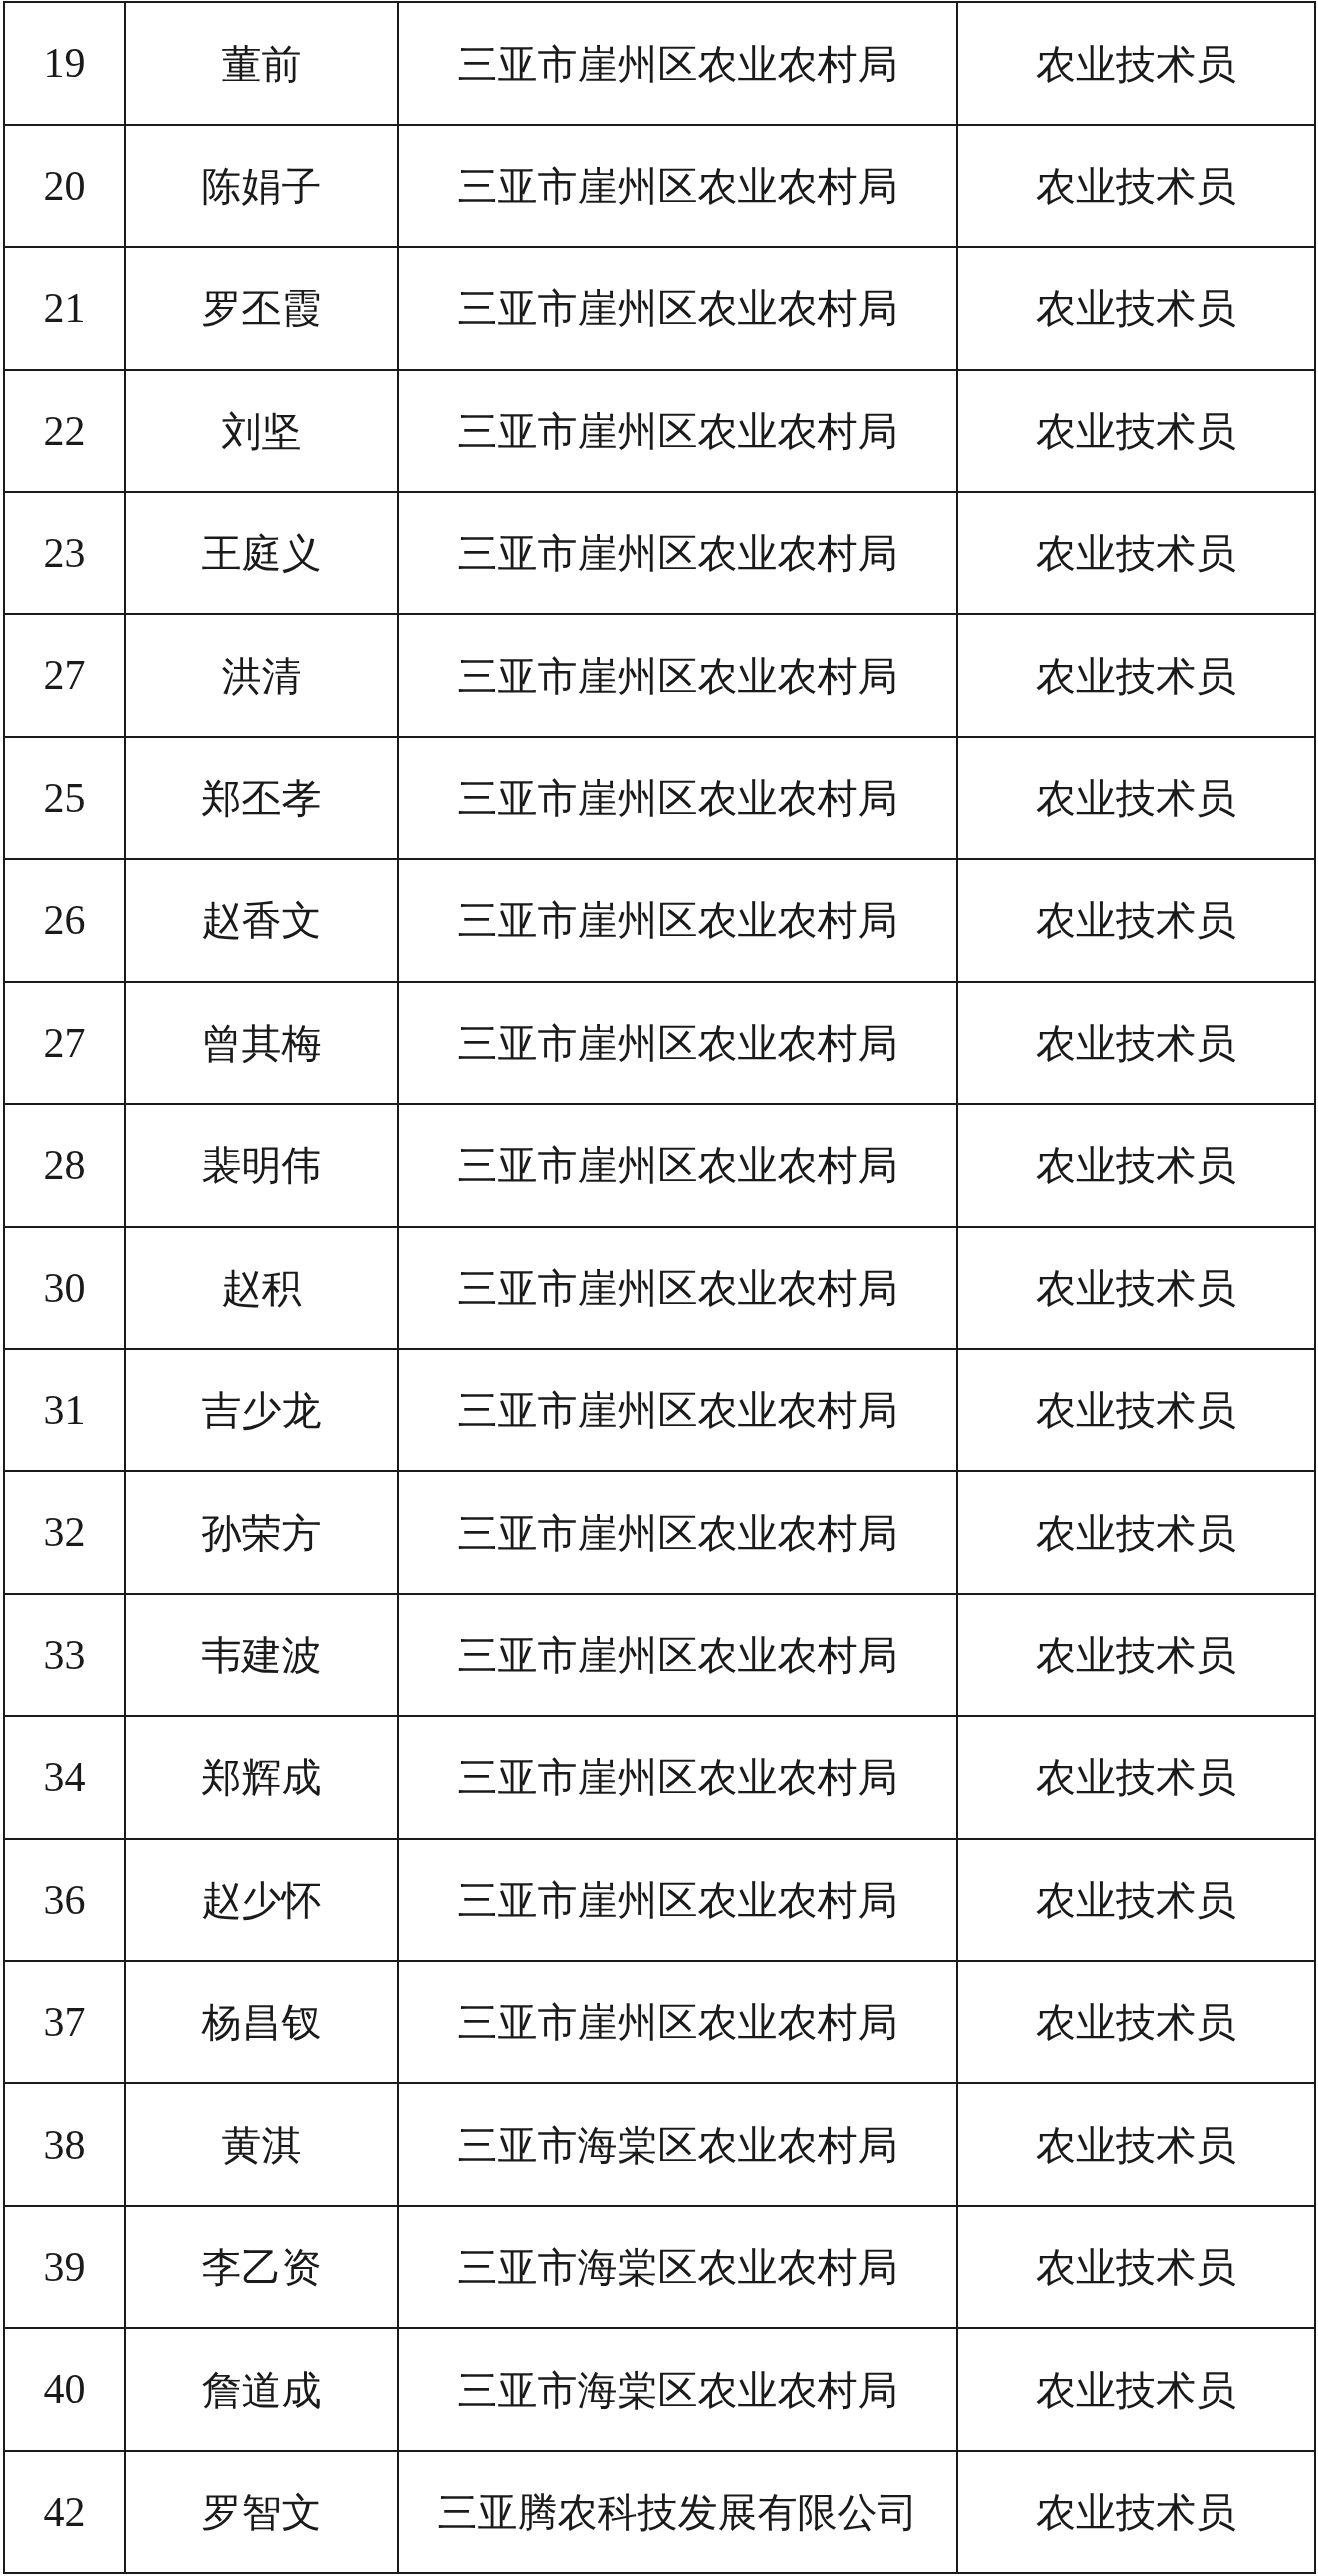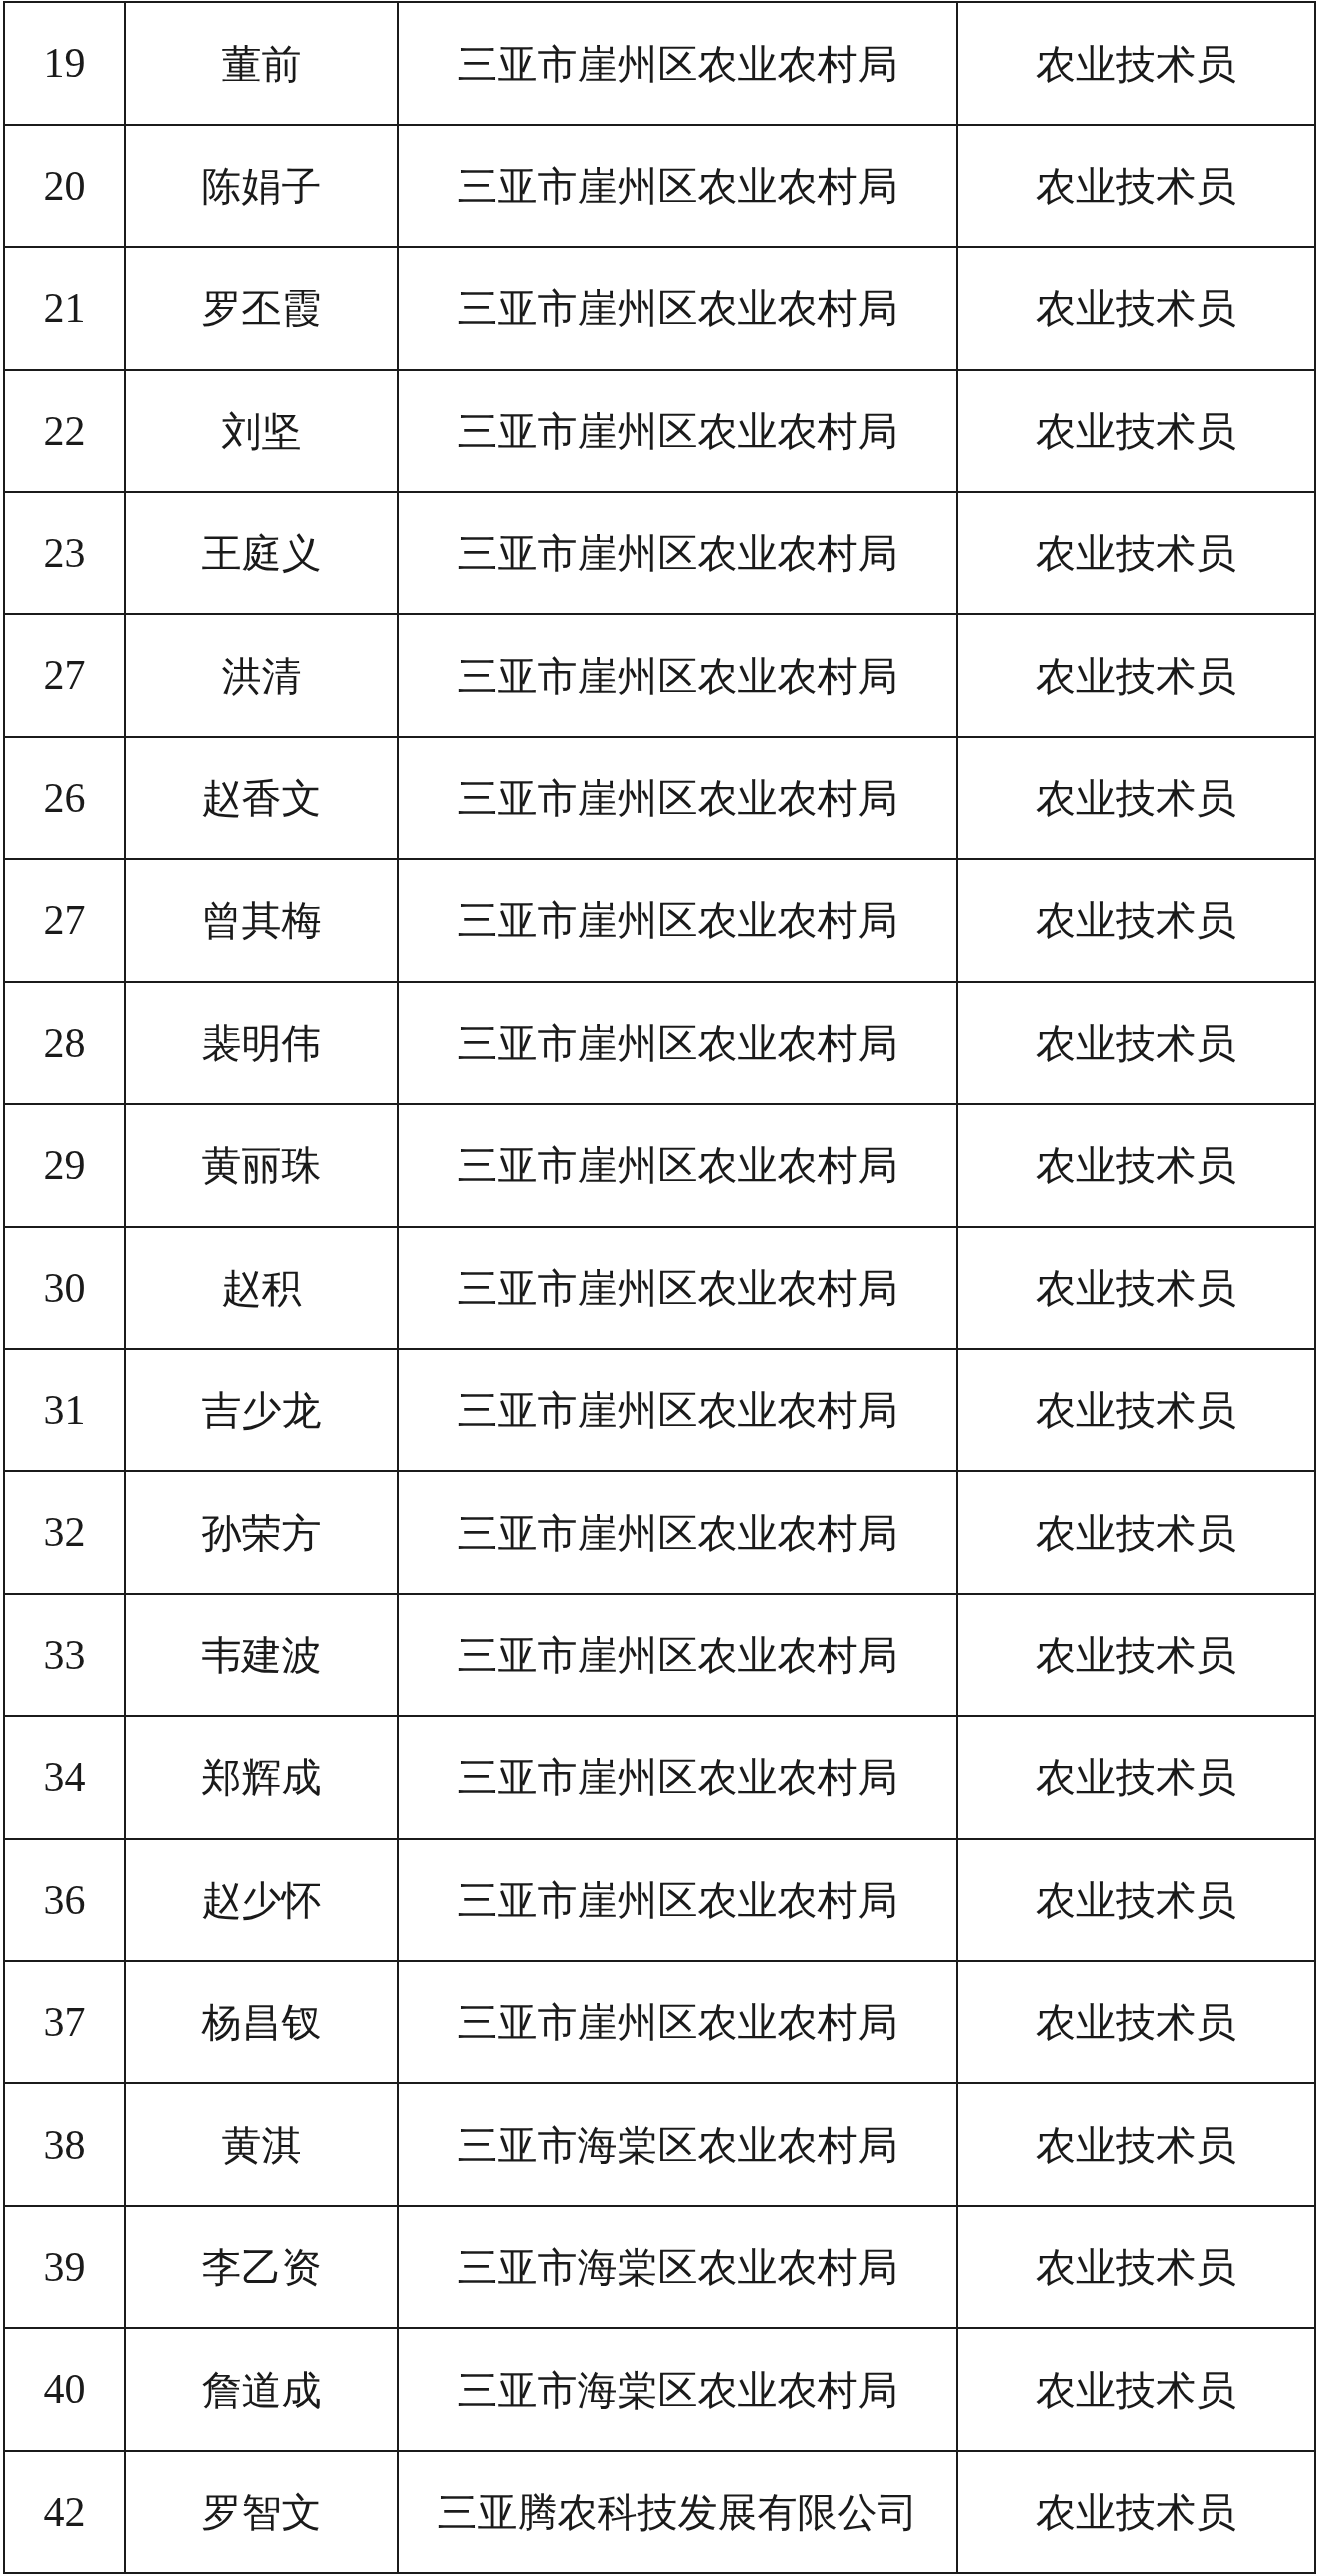--- a/index.html
+++ b/index.html
@@ -86,40 +86,40 @@
         <td class="c-org">三亚市崖州区农业农村局</td>
         <td class="c-title">农业技术员</td>
       </tr>
       <tr>
         <td class="c-idx">27</td>
         <td class="c-name">洪清</td>
         <td class="c-org">三亚市崖州区农业农村局</td>
         <td class="c-title">农业技术员</td>
       </tr>
       <tr>
+        <td class="c-idx">25</td>
+        <td class="c-name">郑丕孝</td>
+        <td class="c-org">三亚市崖州区农业农村局</td>
+        <td class="c-title">农业技术员</td>
+      </tr>
+      <tr>
         <td class="c-idx">26</td>
         <td class="c-name">赵香文</td>
         <td class="c-org">三亚市崖州区农业农村局</td>
         <td class="c-title">农业技术员</td>
       </tr>
       <tr>
         <td class="c-idx">27</td>
         <td class="c-name">曾其梅</td>
         <td class="c-org">三亚市崖州区农业农村局</td>
         <td class="c-title">农业技术员</td>
       </tr>
       <tr>
         <td class="c-idx">28</td>
         <td class="c-name">裴明伟</td>
-        <td class="c-org">三亚市崖州区农业农村局</td>
-        <td class="c-title">农业技术员</td>
-      </tr>
-      <tr>
-        <td class="c-idx">29</td>
-        <td class="c-name">黄丽珠</td>
         <td class="c-org">三亚市崖州区农业农村局</td>
         <td class="c-title">农业技术员</td>
       </tr>
       <tr>
         <td class="c-idx">30</td>
         <td class="c-name">赵积</td>
         <td class="c-org">三亚市崖州区农业农村局</td>
         <td class="c-title">农业技术员</td>
       </tr>
       <tr>

